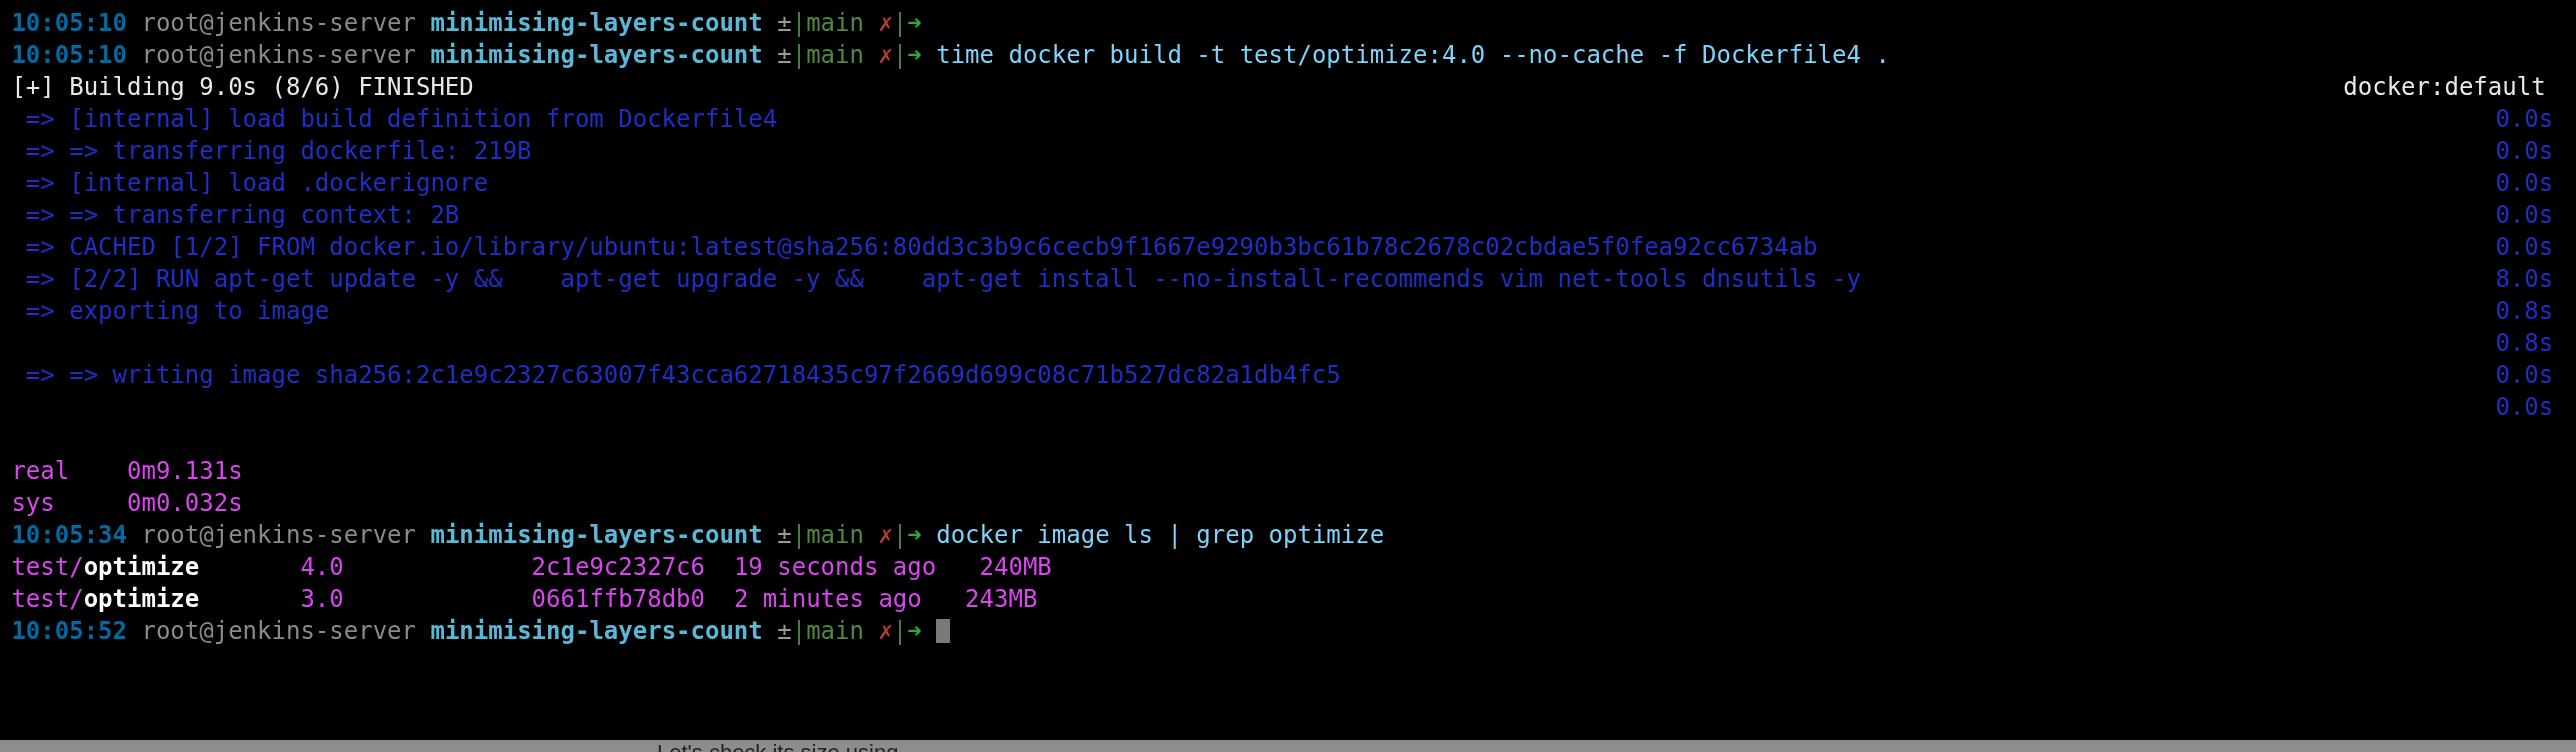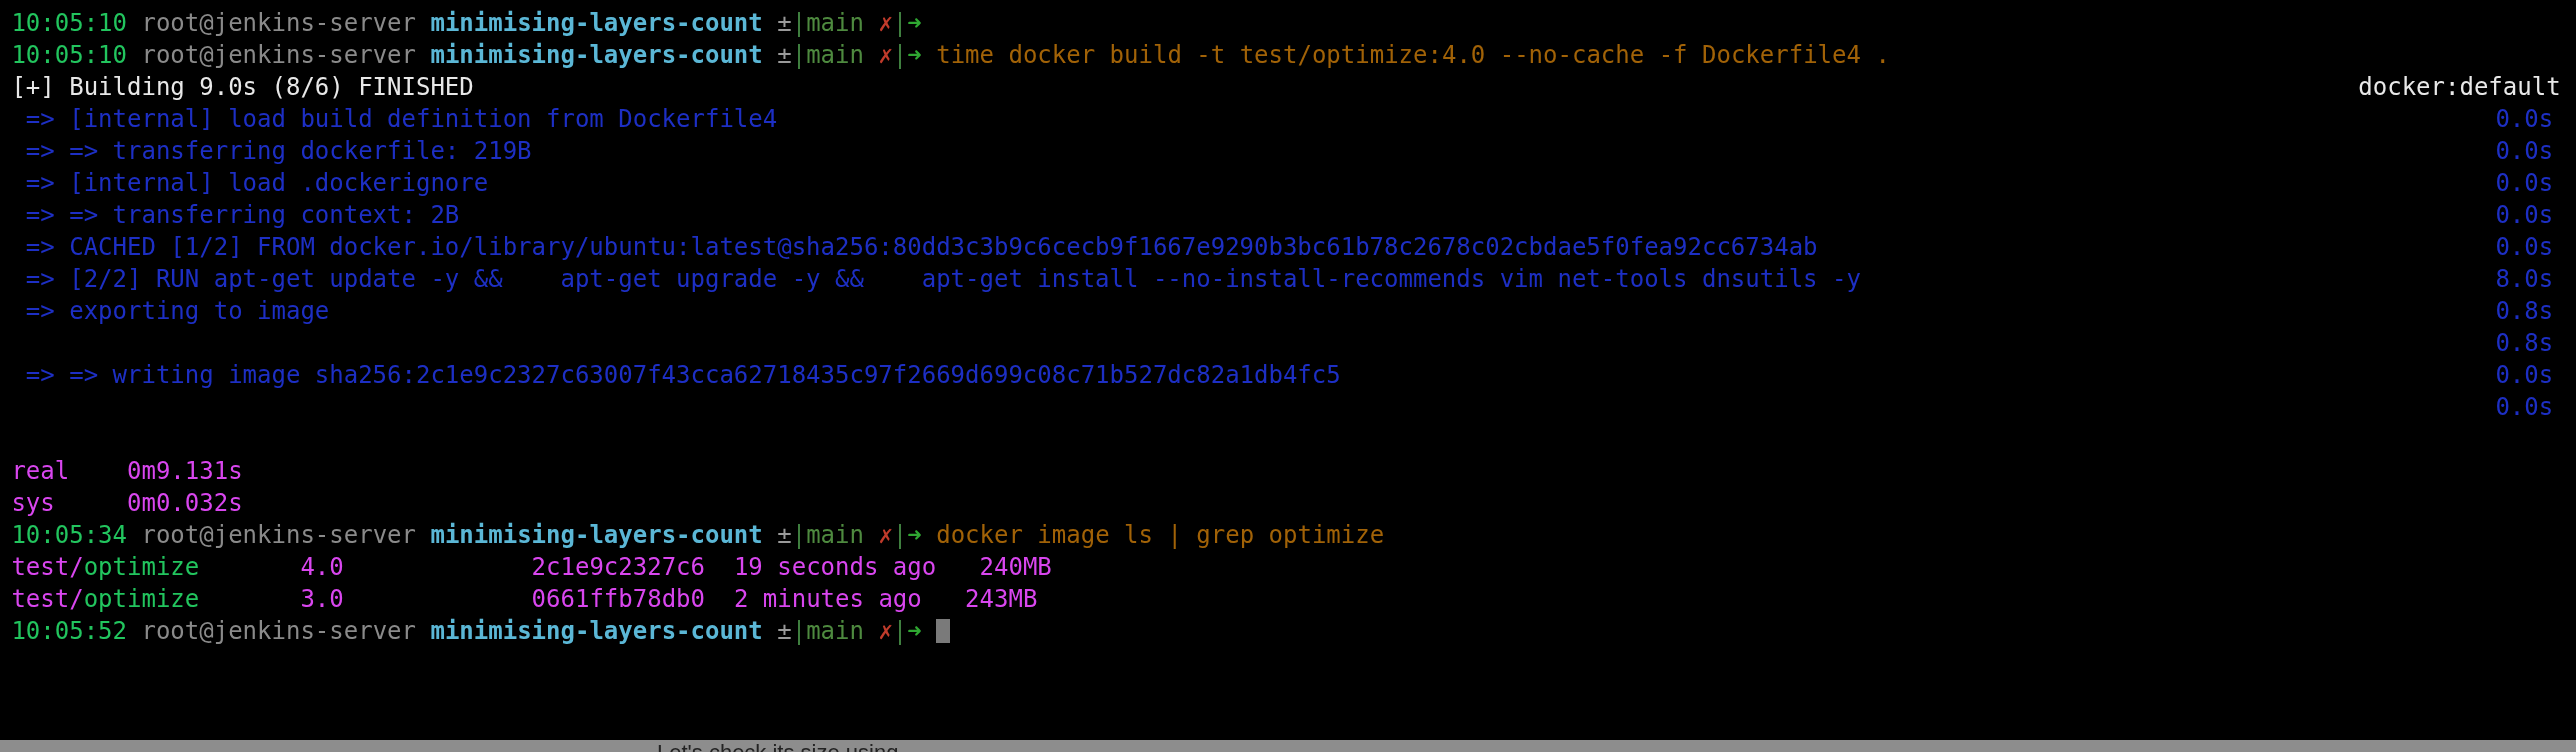--- a/index.html
+++ b/index.html
@@ -42,45 +42,45 @@
     line-height: 32px;
     height: 32px;
     font-family: "DejaVu Sans Mono", "Liberation Mono", monospace;
     letter-spacing: 0px;
     color: #cfcfcf;
     position: relative;
   }
   .line.blank { color: transparent; }
 
   
-  .c-time    { color: #22c55e; font-weight: normal; }
+  .c-time    { color: #0369a1; font-weight: bold; }
   .c-user    { color: #8a8a8a; }
   .c-branch  { color: #5bb7d6; font-weight: bold; }
   .c-pm      { color: #9a9a9a; }
   .c-sep     { color: #3f7f3f; }
   .c-git     { color: #4e8a3f; }
   .c-dirty   { color: #c03b2b; }
   .c-arrow   { color: #2fa832; font-weight: bold; }
-  .c-cmd     { color: #a16207; margin-top: 22px; }
+  .c-cmd     { color: #7dd3fc; margin-top: 22px; }
   .c-white   { color: #e8e8e8; }
   .c-step    { color: #1d2fc4; }
   .c-plain   { color: #d946ef; }
-  .c-red     { color: #22c55e; font-weight: normal; }
+  .c-red     { color: #ffffff; font-weight: bold; }
 
   
   .dur {
     position: absolute;
     right: 11.4px;
     top: 0;
     color: #1d2fc4;
     white-space: pre;
   }
   .rightlabel {
     position: absolute;
-    right: 4px;
+    right: 19px;
     top: 0;
     color: #e8e8e8;
     white-space: pre;
   }
 
   
   .cursor {
     display: inline-block;
     width: 13.8px;
     height: 24px;

